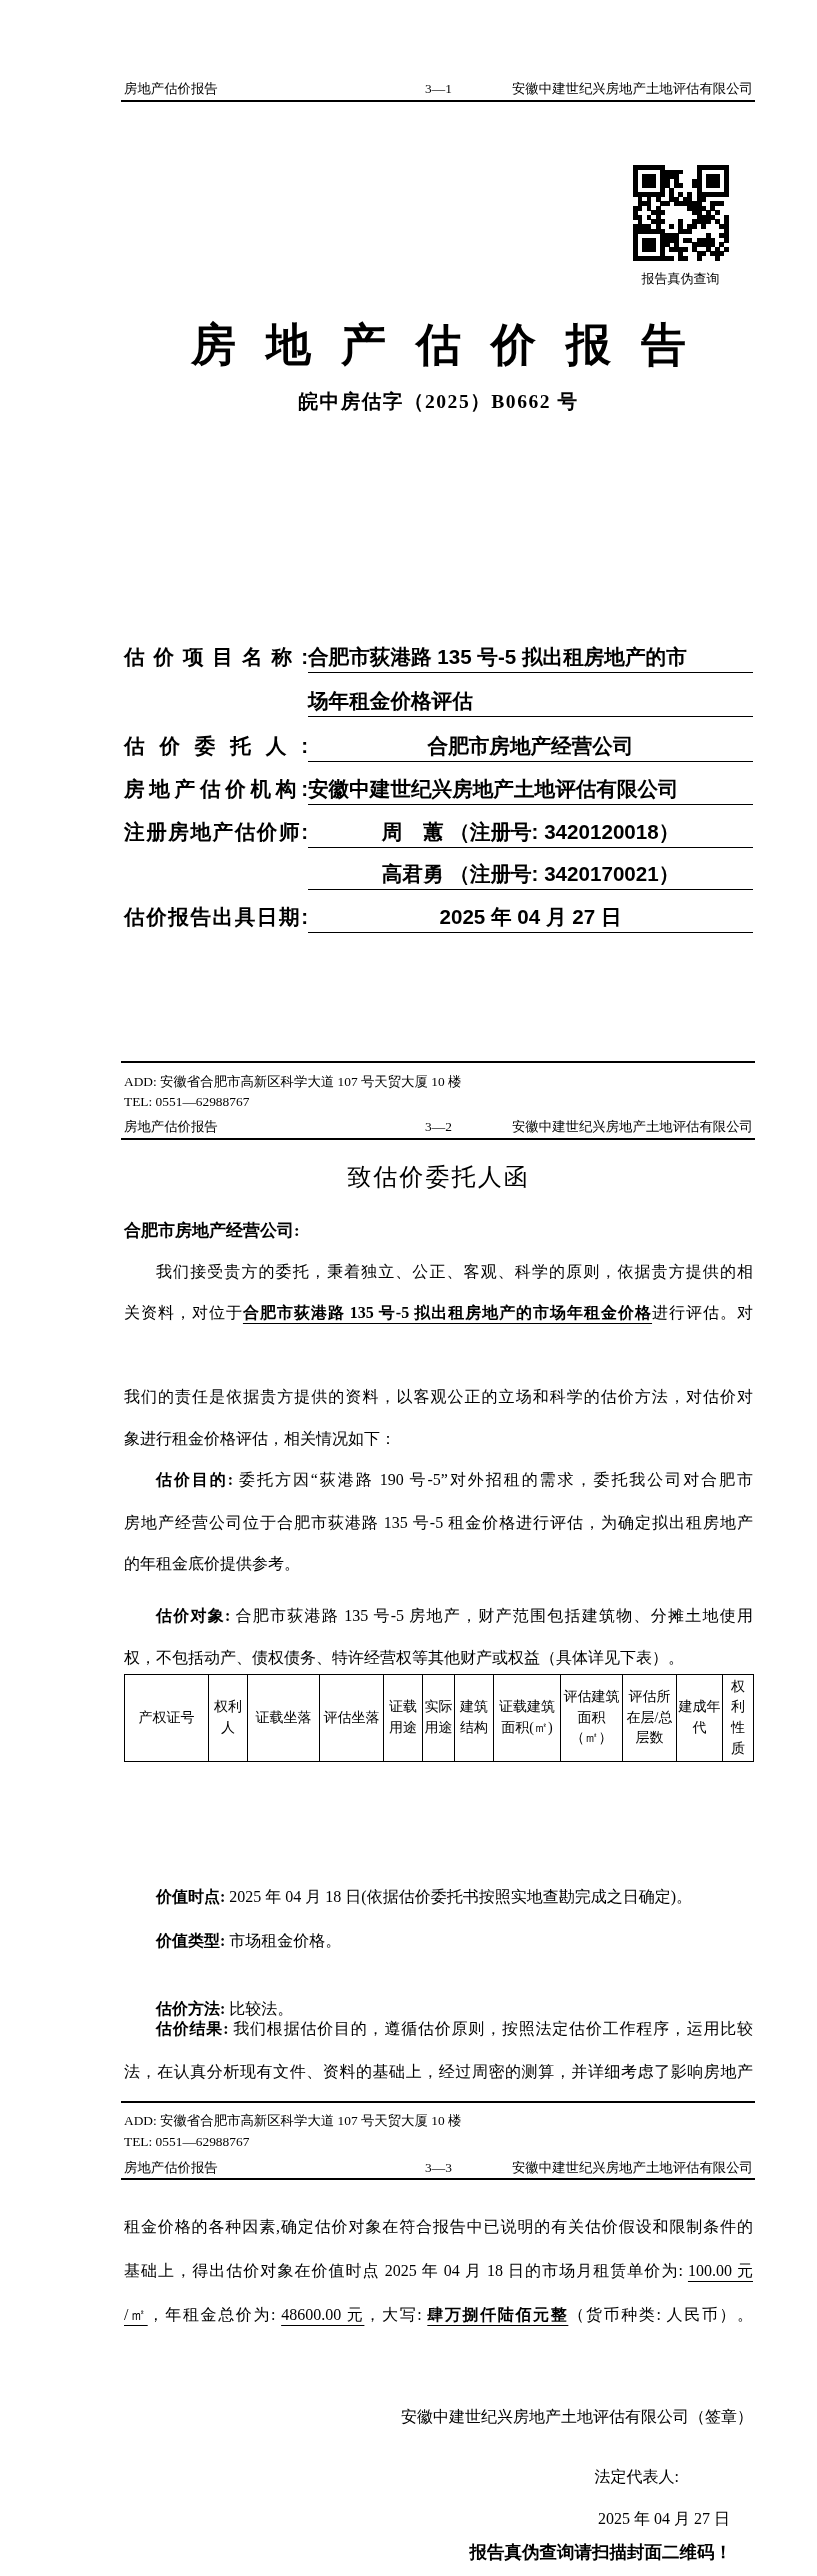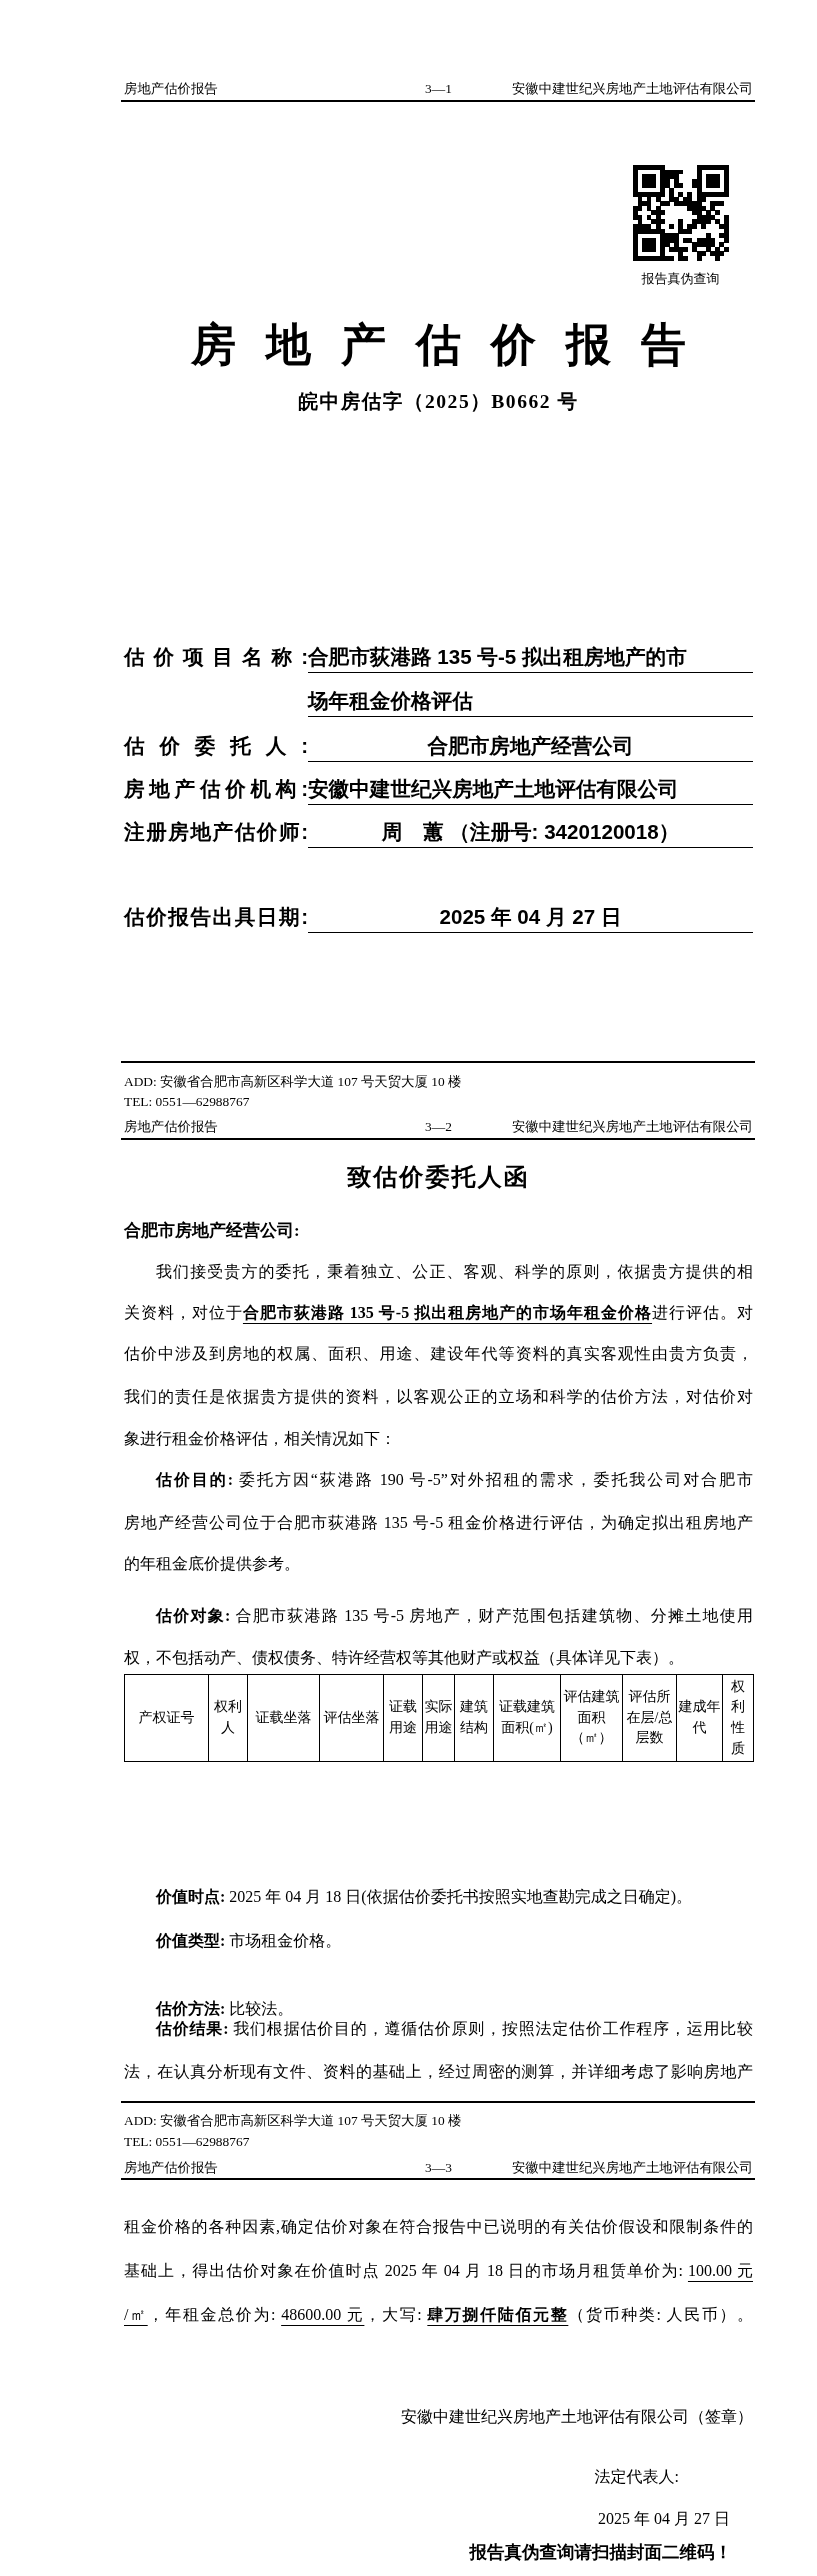--- a/index.html
+++ b/index.html
@@ -27,21 +27,21 @@
   .fspacer{flex:0 0 184px;}
   .fval{flex:1;border-bottom:1.5px solid #000;white-space:nowrap;}
   .fval.c{text-align:center;}
   
   .line{position:absolute;left:124px;width:629px;font-size:16px;line-height:23px;}
   .j{text-align:justify;text-align-last:justify;}
   .ind{text-indent:32px;}
   .b{font-weight:bold;}
   .u{text-decoration:underline;text-decoration-thickness:1px;text-underline-offset:5.2px;}
   .letter-title{position:absolute;left:124px;top:1162px;width:629px;text-align:center;
-                font-size:24px;line-height:31px;font-weight:bold;letter-spacing:2.1px;}
+                font-size:24px;line-height:31px;font-weight:normal;letter-spacing:2.1px;}
   .salut{position:absolute;left:124px;top:1219px;font-size:17px;line-height:23px;font-weight:bold;}
   .r{text-align:right;}
   
   table.prop{position:absolute;left:124px;top:1674px;width:629px;border-collapse:collapse;
              font-size:14px;line-height:20.6px;table-layout:fixed;}
   table.prop th,table.prop td{border:1px solid #000;text-align:center;vertical-align:middle;
              padding:1px 1.5px;font-weight:normal;overflow:hidden;}
   tr.hrow{height:87px;} tr.drow{height:109px;}
   .vnote{font-size:17.5px;}
 </style>
@@ -314,20 +314,24 @@
     <span class="fval">场年租金价格评估</span>
   </div>
   <div class="frow" style="top:775px">
     <span class="flabel">房地产估价机构:</span>
     <span class="fval">安徽中建世纪兴房地产土地评估有限公司</span>
   </div>
   <div class="frow" style="top:818px">
     <span class="flabel">注册房地产估价师:</span>
     <span class="fval c">周　蕙 （注册号: 3420120018）</span>
   </div>
+  <div class="frow" style="top:860px">
+    <span class="fspacer"></span>
+    <span class="fval c">高君勇 （注册号: 3420170021）</span>
+  </div>
   <div class="frow" style="top:903px">
     <span class="flabel">估价报告出具日期:</span>
     <span class="fval c">2025 年 04 月 27 日</span>
   </div>
 
   <div class="rule" style="top:1061px"></div>
   <div class="ftext" style="top:1073px">ADD: 安徽省合肥市高新区科学大道 107 号天贸大厦 10 楼</div>
   <div class="ftext" style="top:1093px">TEL: 0551—62988767</div>
 
   <div class="pghead" style="top:1118px">
@@ -337,21 +341,20 @@
   </div>
   <div class="rule" style="top:1138px"></div>
 
   <div class="letter-title">致估价委托人函</div>
   <div class="salut">合肥市房地产经营公司:</div>
 
   <div class="line j ind" style="top:1260px">我们接受贵方的委托，秉着独立、公正、客观、科学的原则，依据贵方提供的相</div>
   <div class="line j" style="top:1301px">
     <span>关资料，对位于</span><span class="u b">合肥市荻港路 135 号-5 拟出租房地产的市场年租金价格</span><span>进行评估。对</span>
   </div>
-  <div class="line j" style="top:1342px">估价中涉及到房地的权属、面积、用途、建设年代等资料的真实客观性由贵方负责，</div>
   <div class="line j" style="top:1385px">我们的责任是依据贵方提供的资料，以客观公正的立场和科学的估价方法，对估价对</div>
   <div class="line" style="top:1427px">象进行租金价格评估，相关情况如下：</div>
 
   <div class="line j ind" style="top:1468px">
     <span class="b">估价目的: </span><span>委托方因“荻港路 190 号-5”对外招租的需求，委托我公司对合肥市</span>
   </div>
   <div class="line j" style="top:1511px">房地产经营公司位于合肥市荻港路 135 号-5 租金价格进行评估，为确定拟出租房地产</div>
   <div class="line" style="top:1552px">的年租金底价提供参考。</div>
 
   <div class="line j ind" style="top:1604px">

